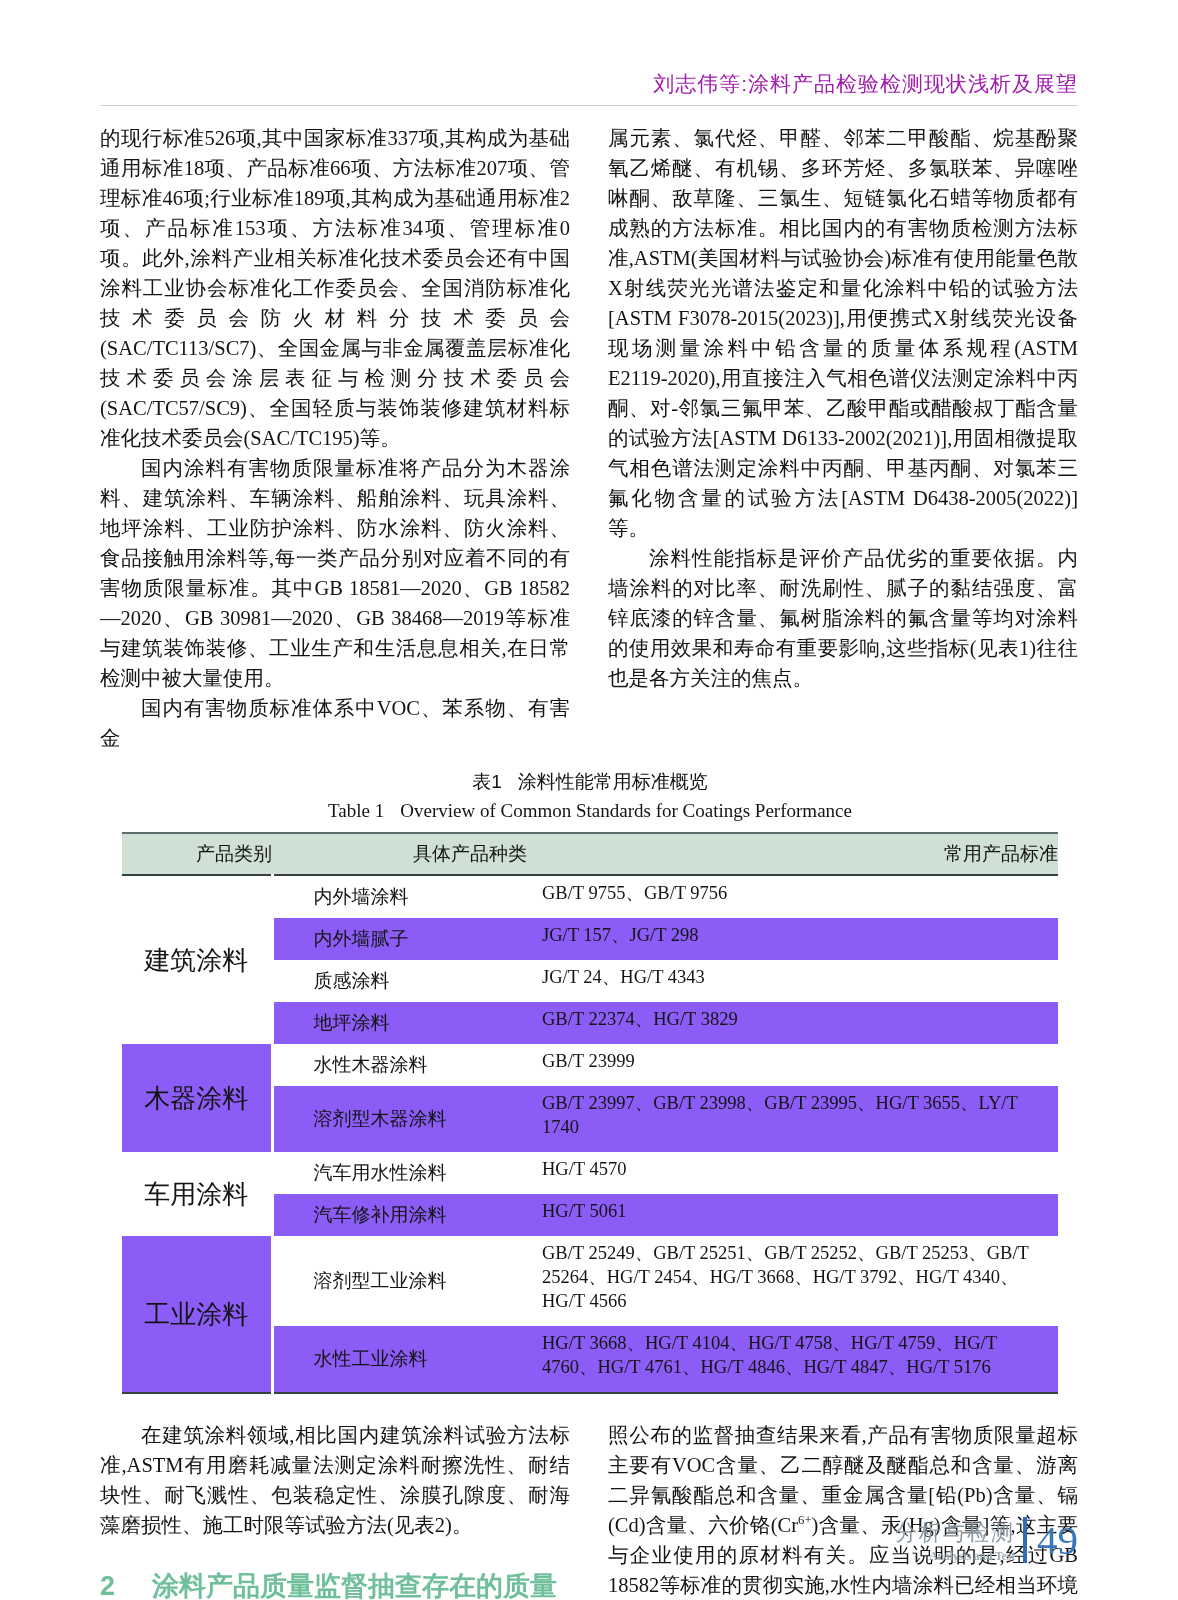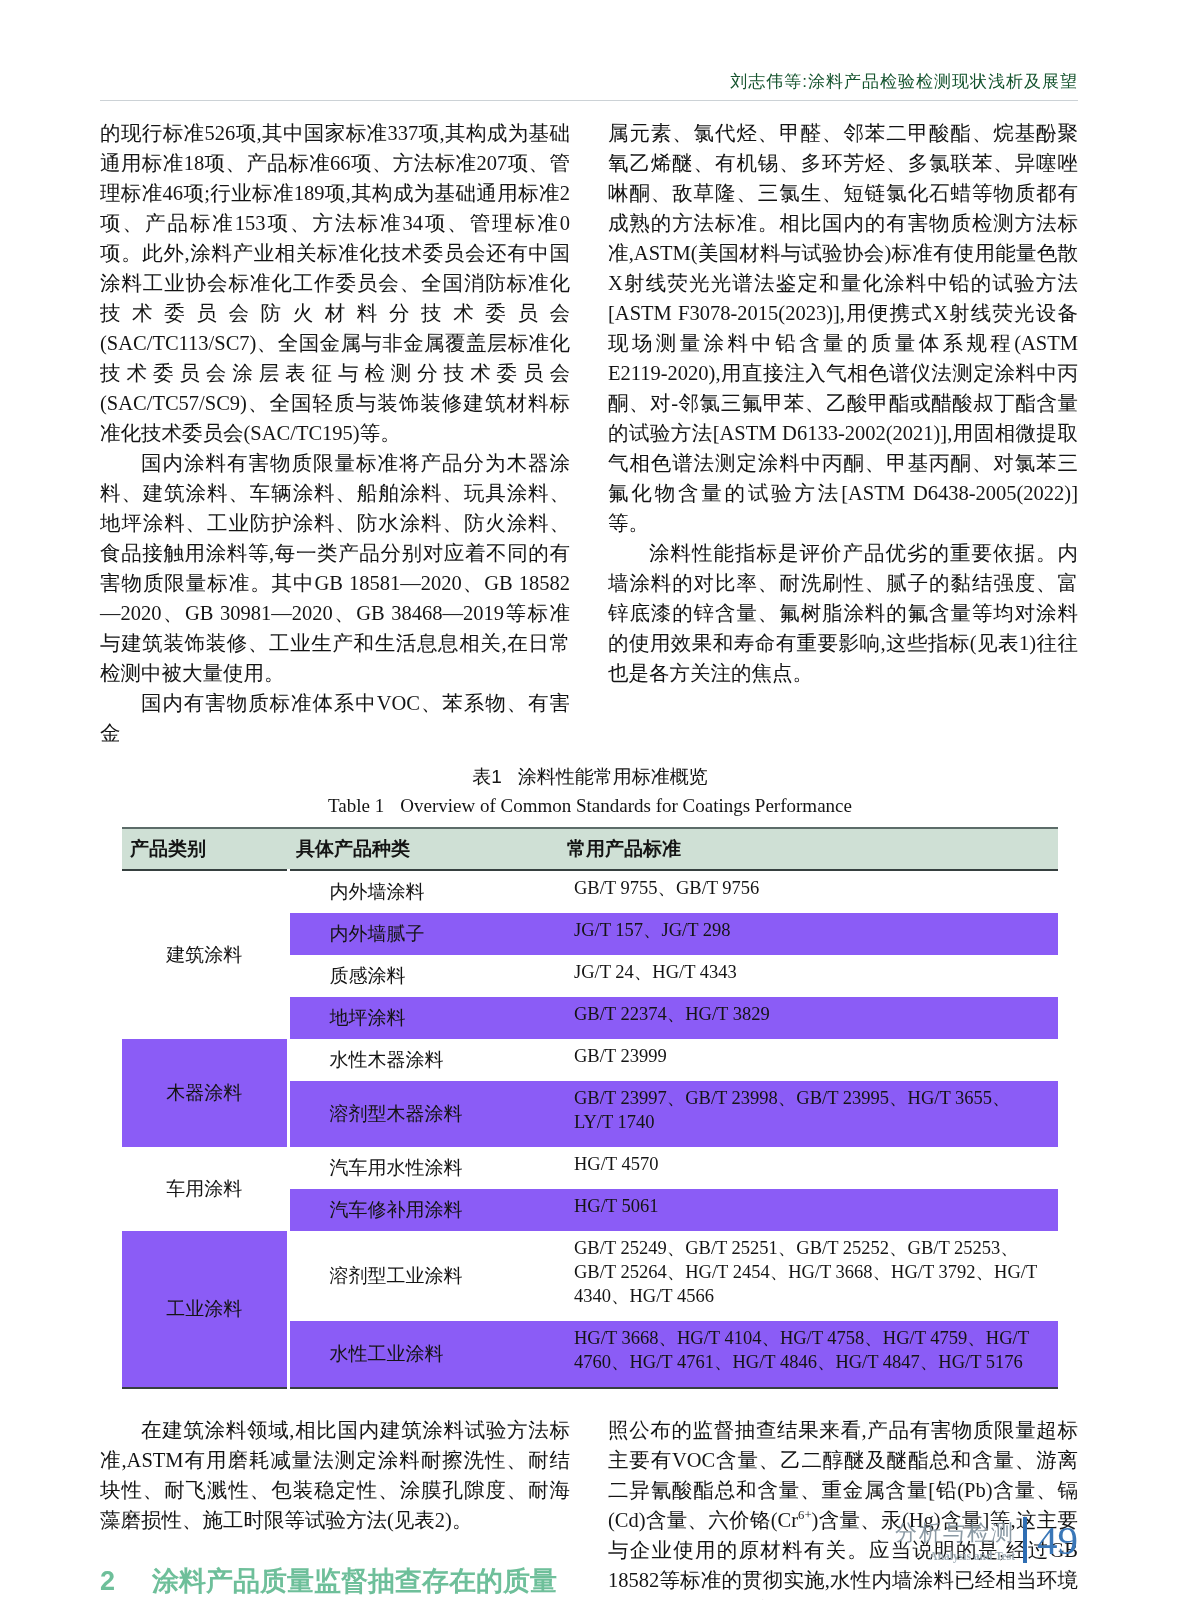--- a/index.html
+++ b/index.html
@@ -4,21 +4,21 @@
 <style>
   html,body { margin:0; padding:0; background:#ffffff; }
   .page {
     position:relative; width:1178px; height:1600px; background:#ffffff;
     box-sizing:border-box; padding:0 100px; overflow:hidden;
     font-family:"Liberation Serif","DejaVu Serif",serif; color:#141414;
   }
   .running-head {
     padding-top:70px; text-align:right;
     font-family:"Liberation Sans","DejaVu Sans",sans-serif;
-    font-size:17px; color:#14532d; letter-spacing:1px;
+    font-size:21px; color:#a21caf; letter-spacing:1px;
   }
   .head-rule { margin-top:7px; border-top:1px solid #ccd2d6; height:0; }
 
   .cols { display:flex; gap:38px; margin-top:17px; }
   .col { width:479px; font-size:20.5px; line-height:30px; text-align:justify; }
   .para { margin:0; }
   .para.indent { text-indent:2em; }
   sup { font-size:0.62em; line-height:0; vertical-align:super; }
 
   .table-block { margin:16px 20px 0 22px; }
@@ -27,26 +27,26 @@
   .cap-en { font-family:"Liberation Serif","DejaVu Serif",serif; font-size:19px; margin-top:5px; }
   .cap .cap-label { margin-right:16px; }
 
   table.standards-table {
     width:100%; border-collapse:collapse; margin-top:10px;
     border-top:2px solid #5c6c69; border-bottom:2px solid #36403f;
     font-size:18.5px;
   }
   table.standards-table thead th {
     background:#cfe0d5; border-bottom:2px solid #36403f;
-    font-weight:bold; font-size:19px; padding:7px 8px; text-align:left;
+    font-weight:normal; font-size:19px; padding:7px 0; text-align:right;
   }
   table.standards-table th.h-cat  { width:150px; }
   table.standards-table th.h-type { width:255px; }
   table.standards-table td { vertical-align:middle; }
-  td.cat  { text-align:center; border-right:3px solid #ffffff; font-size:19px; }
+  td.cat  { text-align:center; border-right:3px solid #ffffff; font-size:26px; }
   td.type { padding:5px 0 5px 40px; text-align:left; line-height:22px; font-size:19px; }
   td.std  { padding:5px 10px 13px 15px; text-align:left; line-height:24px; }
   .shaded { background:#8b5cf6; }
 
   .cols.below { margin-top:26px; }
   .section-heading {
     display:flex; margin:28px 0 14px 0;
     font-family:"Liberation Sans","DejaVu Sans",sans-serif;
     font-weight:bold; font-size:27px; line-height:37px; color:#6ebf9a;
     text-align:left;

